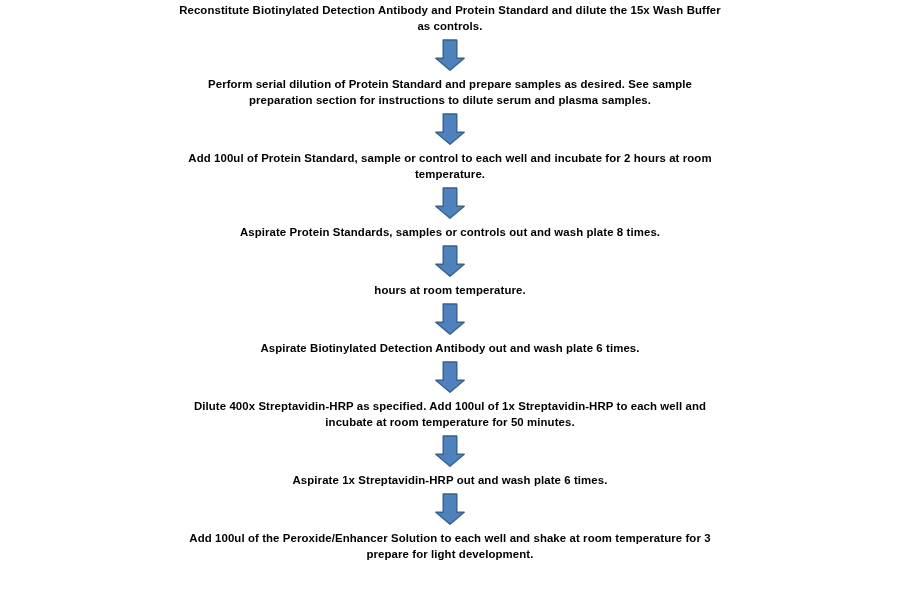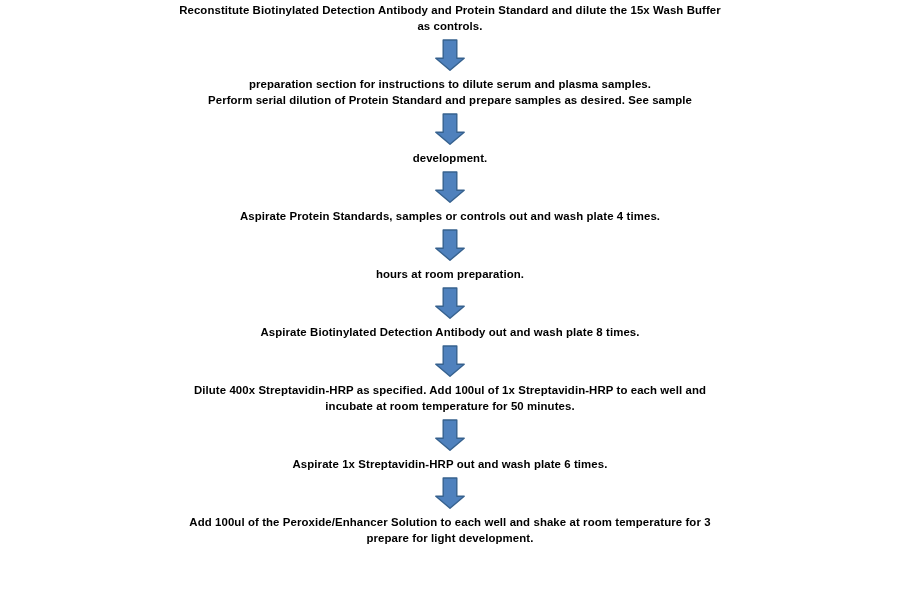--- a/index.html
+++ b/index.html
@@ -58,62 +58,63 @@
     <div class="line">as controls.</div>
   </div>
 
   <div class="arrow">
     <svg width="30" height="32" viewBox="0 0 30 32">
         <path class="arrow-path" d="M8.2 1 L21.8 1 L21.8 19.3 L29.2 19.3 L15 31.2 L0.8 19.3 L8.2 19.3 Z"></path>
       </svg>
   </div>
 
   <div class="step">
+    <div class="line">Perform serial dilution of Protein Standard and prepare samples as desired. See sample</div>
     <div class="line">preparation section for instructions to dilute serum and plasma samples.</div>
-    <div class="line">Perform serial dilution of Protein Standard and prepare samples as desired. See sample</div>
   </div>
 
   <div class="arrow">
     <svg width="30" height="32" viewBox="0 0 30 32">
         <path class="arrow-path" d="M8.2 1 L21.8 1 L21.8 19.3 L29.2 19.3 L15 31.2 L0.8 19.3 L8.2 19.3 Z"></path>
       </svg>
   </div>
 
   <div class="step">
-    <div class="line">development.</div>
+    <div class="line">Add 100ul of Protein Standard, sample or control to each well and incubate for 2 hours at room</div>
+    <div class="line">temperature.</div>
   </div>
 
   <div class="arrow">
     <svg width="30" height="32" viewBox="0 0 30 32">
         <path class="arrow-path" d="M8.2 1 L21.8 1 L21.8 19.3 L29.2 19.3 L15 31.2 L0.8 19.3 L8.2 19.3 Z"></path>
       </svg>
   </div>
 
   <div class="step">
-    <div class="line">Aspirate Protein Standards, samples or controls out and wash plate 4 times.</div>
+    <div class="line">Aspirate Protein Standards, samples or controls out and wash plate 8 times.</div>
   </div>
 
   <div class="arrow">
     <svg width="30" height="32" viewBox="0 0 30 32">
         <path class="arrow-path" d="M8.2 1 L21.8 1 L21.8 19.3 L29.2 19.3 L15 31.2 L0.8 19.3 L8.2 19.3 Z"></path>
       </svg>
   </div>
 
   <div class="step">
-    <div class="line">hours at room preparation.</div>
+    <div class="line">hours at room temperature.</div>
   </div>
 
   <div class="arrow">
     <svg width="30" height="32" viewBox="0 0 30 32">
         <path class="arrow-path" d="M8.2 1 L21.8 1 L21.8 19.3 L29.2 19.3 L15 31.2 L0.8 19.3 L8.2 19.3 Z"></path>
       </svg>
   </div>
 
   <div class="step">
-    <div class="line">Aspirate Biotinylated Detection Antibody out and wash plate 8 times.</div>
+    <div class="line">Aspirate Biotinylated Detection Antibody out and wash plate 6 times.</div>
   </div>
 
   <div class="arrow">
     <svg width="30" height="32" viewBox="0 0 30 32">
         <path class="arrow-path" d="M8.2 1 L21.8 1 L21.8 19.3 L29.2 19.3 L15 31.2 L0.8 19.3 L8.2 19.3 Z"></path>
       </svg>
   </div>
 
   <div class="step">
     <div class="line">Dilute 400x Streptavidin-HRP as specified. Add 100ul of 1x Streptavidin-HRP to each well and</div>

